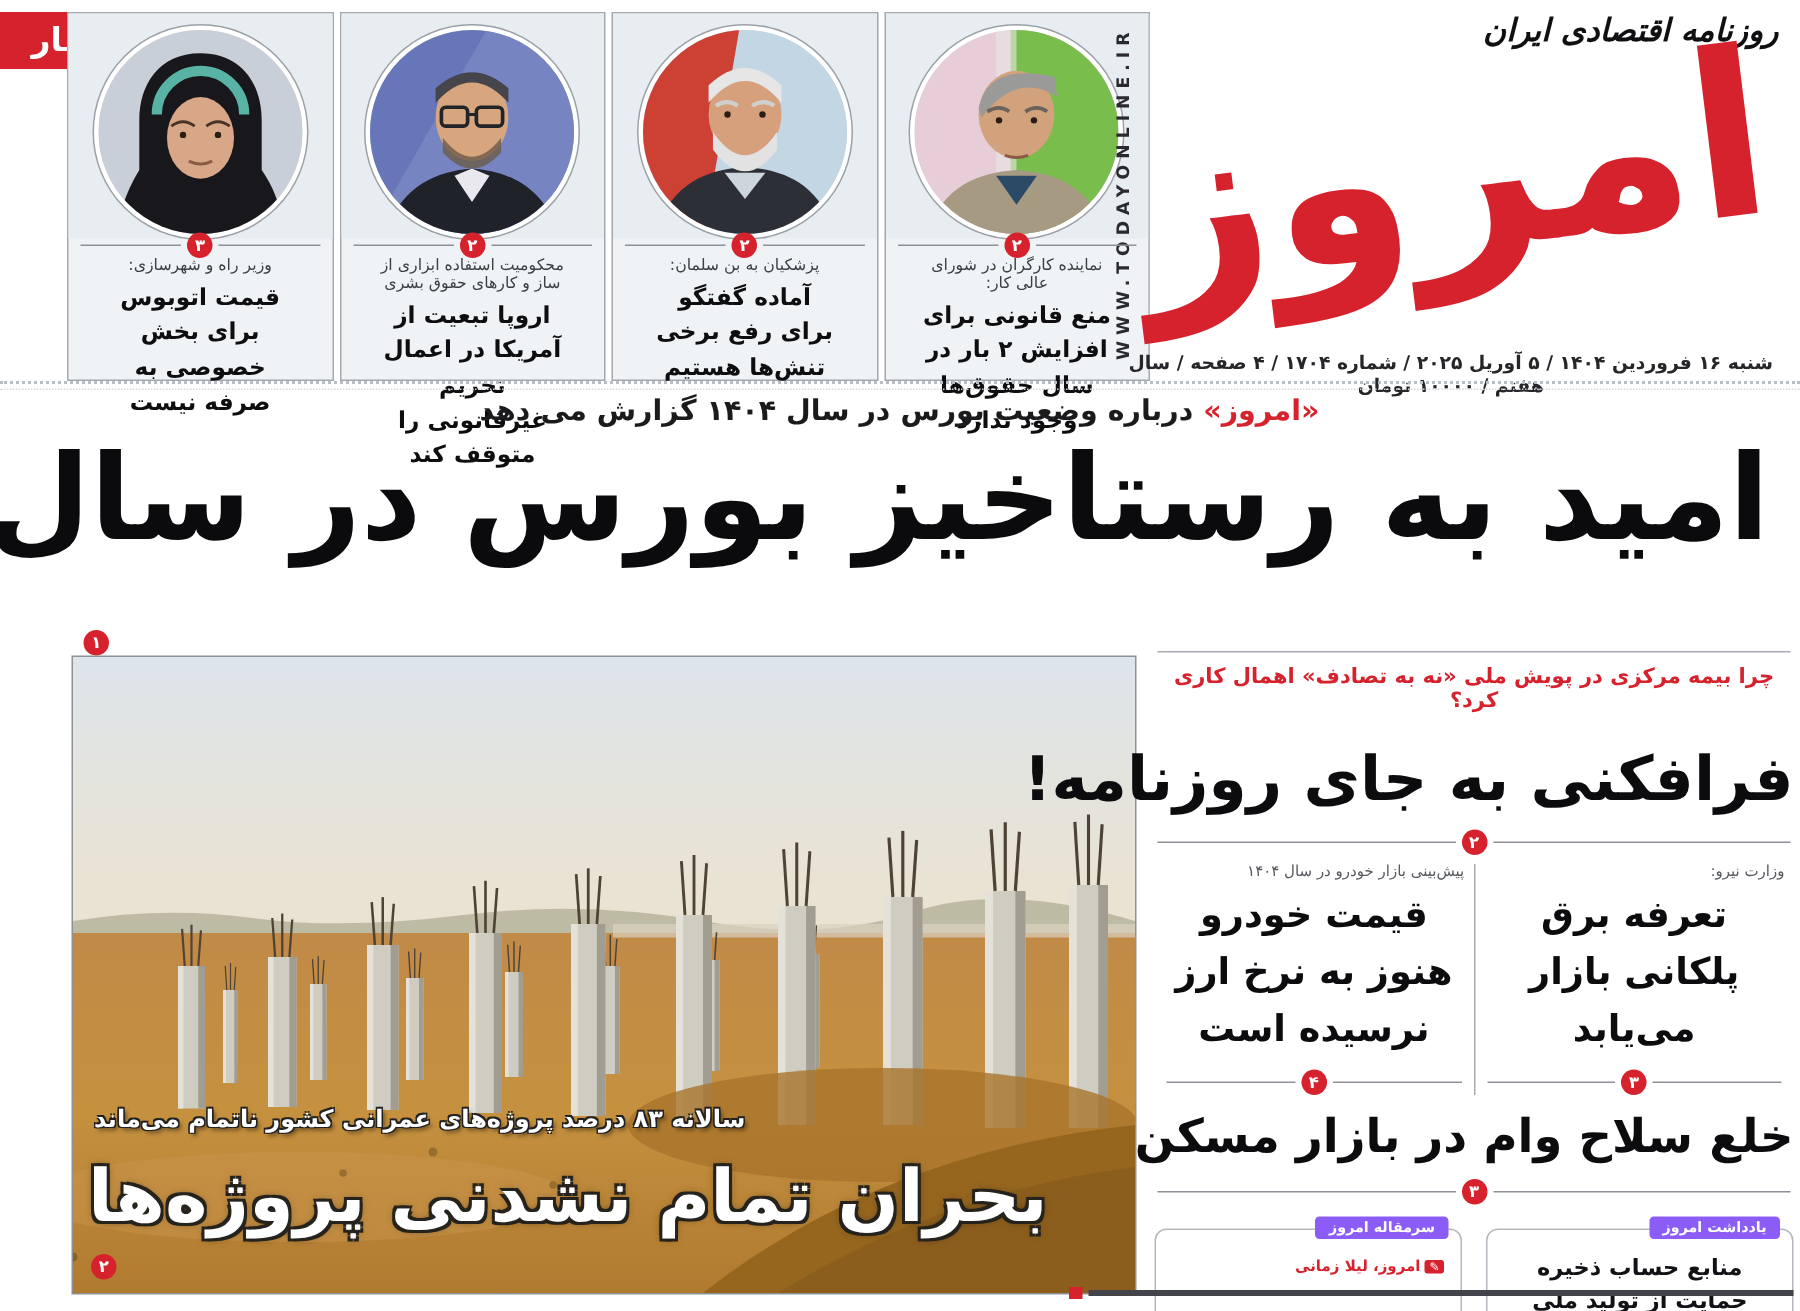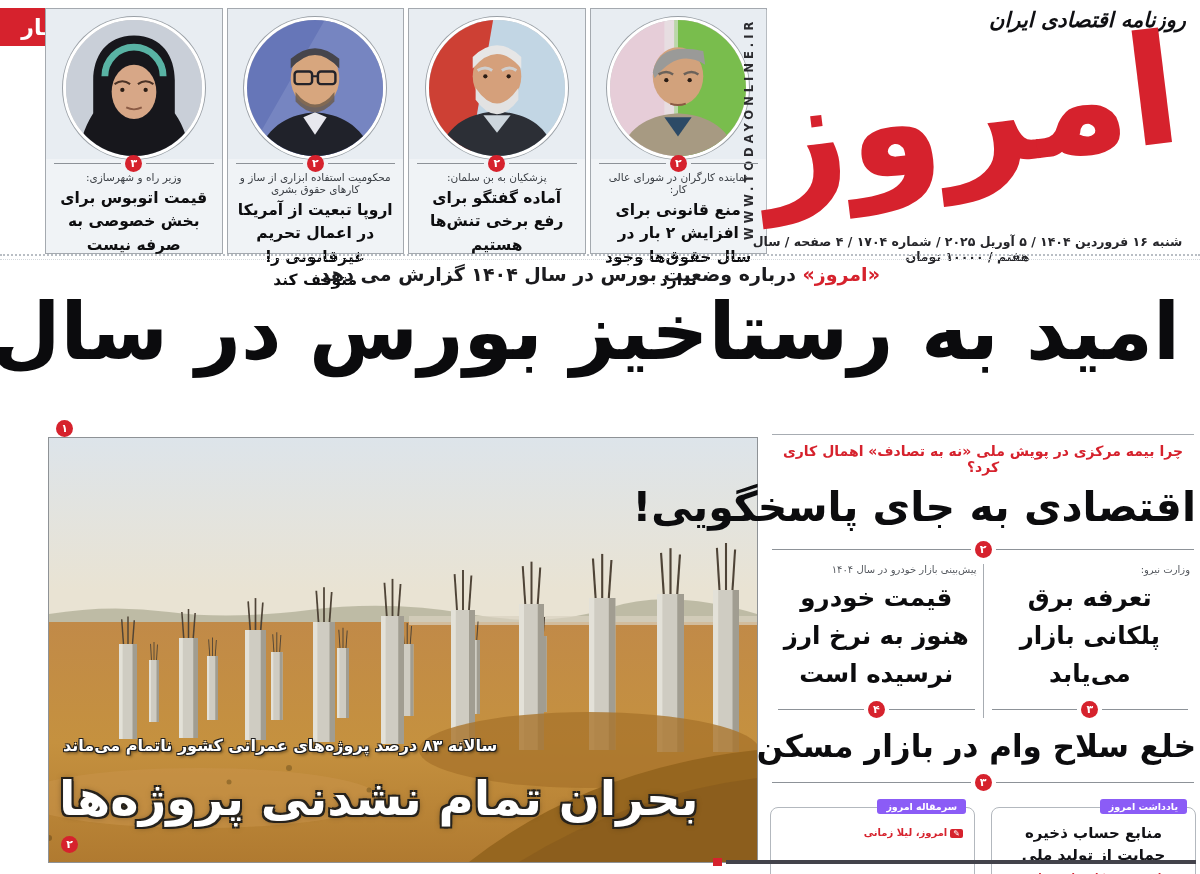--- a/index.html
+++ b/index.html
@@ -18,21 +18,21 @@
              display:flex;flex-direction:column;}
   .story-photo{height:152px;background:#e8edf2;display:flex;align-items:flex-start;justify-content:center;}
   .portrait{width:136px;height:136px;border-radius:50%;border:3px solid #fff;
             box-shadow:0 0 0 1px #9aa0a6;overflow:hidden;margin-top:8px;background:#ccc;}
   .portrait svg{width:100%;height:100%;display:block;}
   .story-divider{position:absolute;top:146px;left:8px;right:8px;display:flex;align-items:center;z-index:3;}
   .rule{flex:1;border-top:1px solid #8d9298;}
   .badge{min-width:17px;height:17px;border-radius:50%;background:#d6222d;color:#fff;
          font-size:11px;font-weight:bold;display:flex;align-items:center;justify-content:center;
          line-height:1;margin:0 4px;}
-  .story-caption{flex:1;padding:12px 10px 4px;text-align:center;direction:rtl;}
+  .story-caption{flex:1;padding:12px 24px 4px;text-align:center;direction:rtl;}
   .story-kicker{font-size:10.5px;color:#3c4046;margin-bottom:4px;}
   .story-title{font-size:15.5px;font-weight:bold;color:#0e0e10;line-height:1.5;}
   
   .masthead-sep{position:absolute;left:766px;top:10px;height:238px;width:1px;background:#b7bcc1;}
   .site-vert{position:absolute;left:742px;top:12px;height:228px;writing-mode:vertical-rl;
              transform:rotate(180deg);font-size:11.5px;font-weight:bold;letter-spacing:4px;
              color:#2a2a2e;direction:ltr;}
   .tagline{position:absolute;right:14px;top:8px;font-size:21px;font-weight:bold;
            font-style:italic;color:#101013;}
   .paper-title{position:absolute;right:18px;top:14px;width:420px;text-align:center;
@@ -57,21 +57,21 @@
   .cap-small{position:absolute;left:14px;top:298px;font-size:16px;font-weight:bold;color:#fff;
              text-shadow:1px 1px 0 #222,-1px -1px 0 #222,1px -1px 0 #222,-1px 1px 0 #222,2px 2px 3px rgba(0,0,0,.5);
              direction:rtl;}
   .cap-big{position:absolute;left:10px;top:332px;font-size:48px;font-weight:bold;color:#fff;
            white-space:nowrap;direction:rtl;
            text-shadow:2px 2px 0 #26221c,-2px -2px 0 #26221c,2px -2px 0 #26221c,-2px 2px 0 #26221c,0 0 6px rgba(0,0,0,.55);}
   .cap-badge{position:absolute;left:8px;top:398px;}
   
   .rightcol{position:absolute;left:770px;width:426px;top:430px;}
   .rc-toprule{border-top:1px solid #a7acb2;margin:4px 2px 8px;}
-  .a1-kicker{color:#d6222d;font-size:14px;font-weight:bold;text-align:center;margin:2px 0 8px;}
+  .a1-kicker{color:#d6222d;font-size:14px;font-weight:bold;text-align:center;margin:2px 0 20px;}
   .a1-title{font-size:41px;font-weight:bold;color:#0c0c0e;text-align:center;
             white-space:nowrap;letter-spacing:-1px;margin-bottom:10px;}
   .badge-rule{display:flex;align-items:center;margin:0 2px;}
   .subrow{display:flex;flex-direction:row;margin-top:6px;}
   .subcol{flex:1;padding:0 6px;}
   .subcol.first{border-left:1px solid #a7acb2;}
   .sub-kicker{font-size:10px;color:#55595f;text-align:right;margin-bottom:4px;}
   .sub-title{font-size:24.5px;font-weight:bold;color:#0c0c0e;text-align:center;line-height:1.55;
              letter-spacing:-0.5px;margin-bottom:8px;}
   .housing-title{font-size:31px;font-weight:bold;color:#0c0c0e;text-align:center;
@@ -283,21 +283,21 @@
     </svg>
     <div class="cap-small">سالانه ۸۳ درصد پروژه‌های عمرانی کشور ناتمام می‌ماند</div>
     <div class="cap-big">بحران تمام نشدنی پروژه‌ها</div>
     <span class="badge cap-badge">۲</span>
   </div>
 
   <div class="rightcol">
     <div class="rc-toprule"></div>
 
     <div class="a1-kicker">چرا بیمه مرکزی در پویش ملی «نه به تصادف» اهمال کاری کرد؟</div>
-    <div class="a1-title">اقتصادی به جای پاسخگویی!</div>
+    <div class="a1-title">فرافکنی به جای روزنامه!</div>
     <div class="badge-rule">
       <span class="rule"></span>
       <span class="badge">۲</span>
       <span class="rule"></span>
     </div>
 
     <div class="subrow">
       <div class="subcol first">
         <div class="sub-kicker">وزارت نیرو:</div>
         <div class="sub-title">تعرفه برق پلکانی بازار می‌یابد</div>

